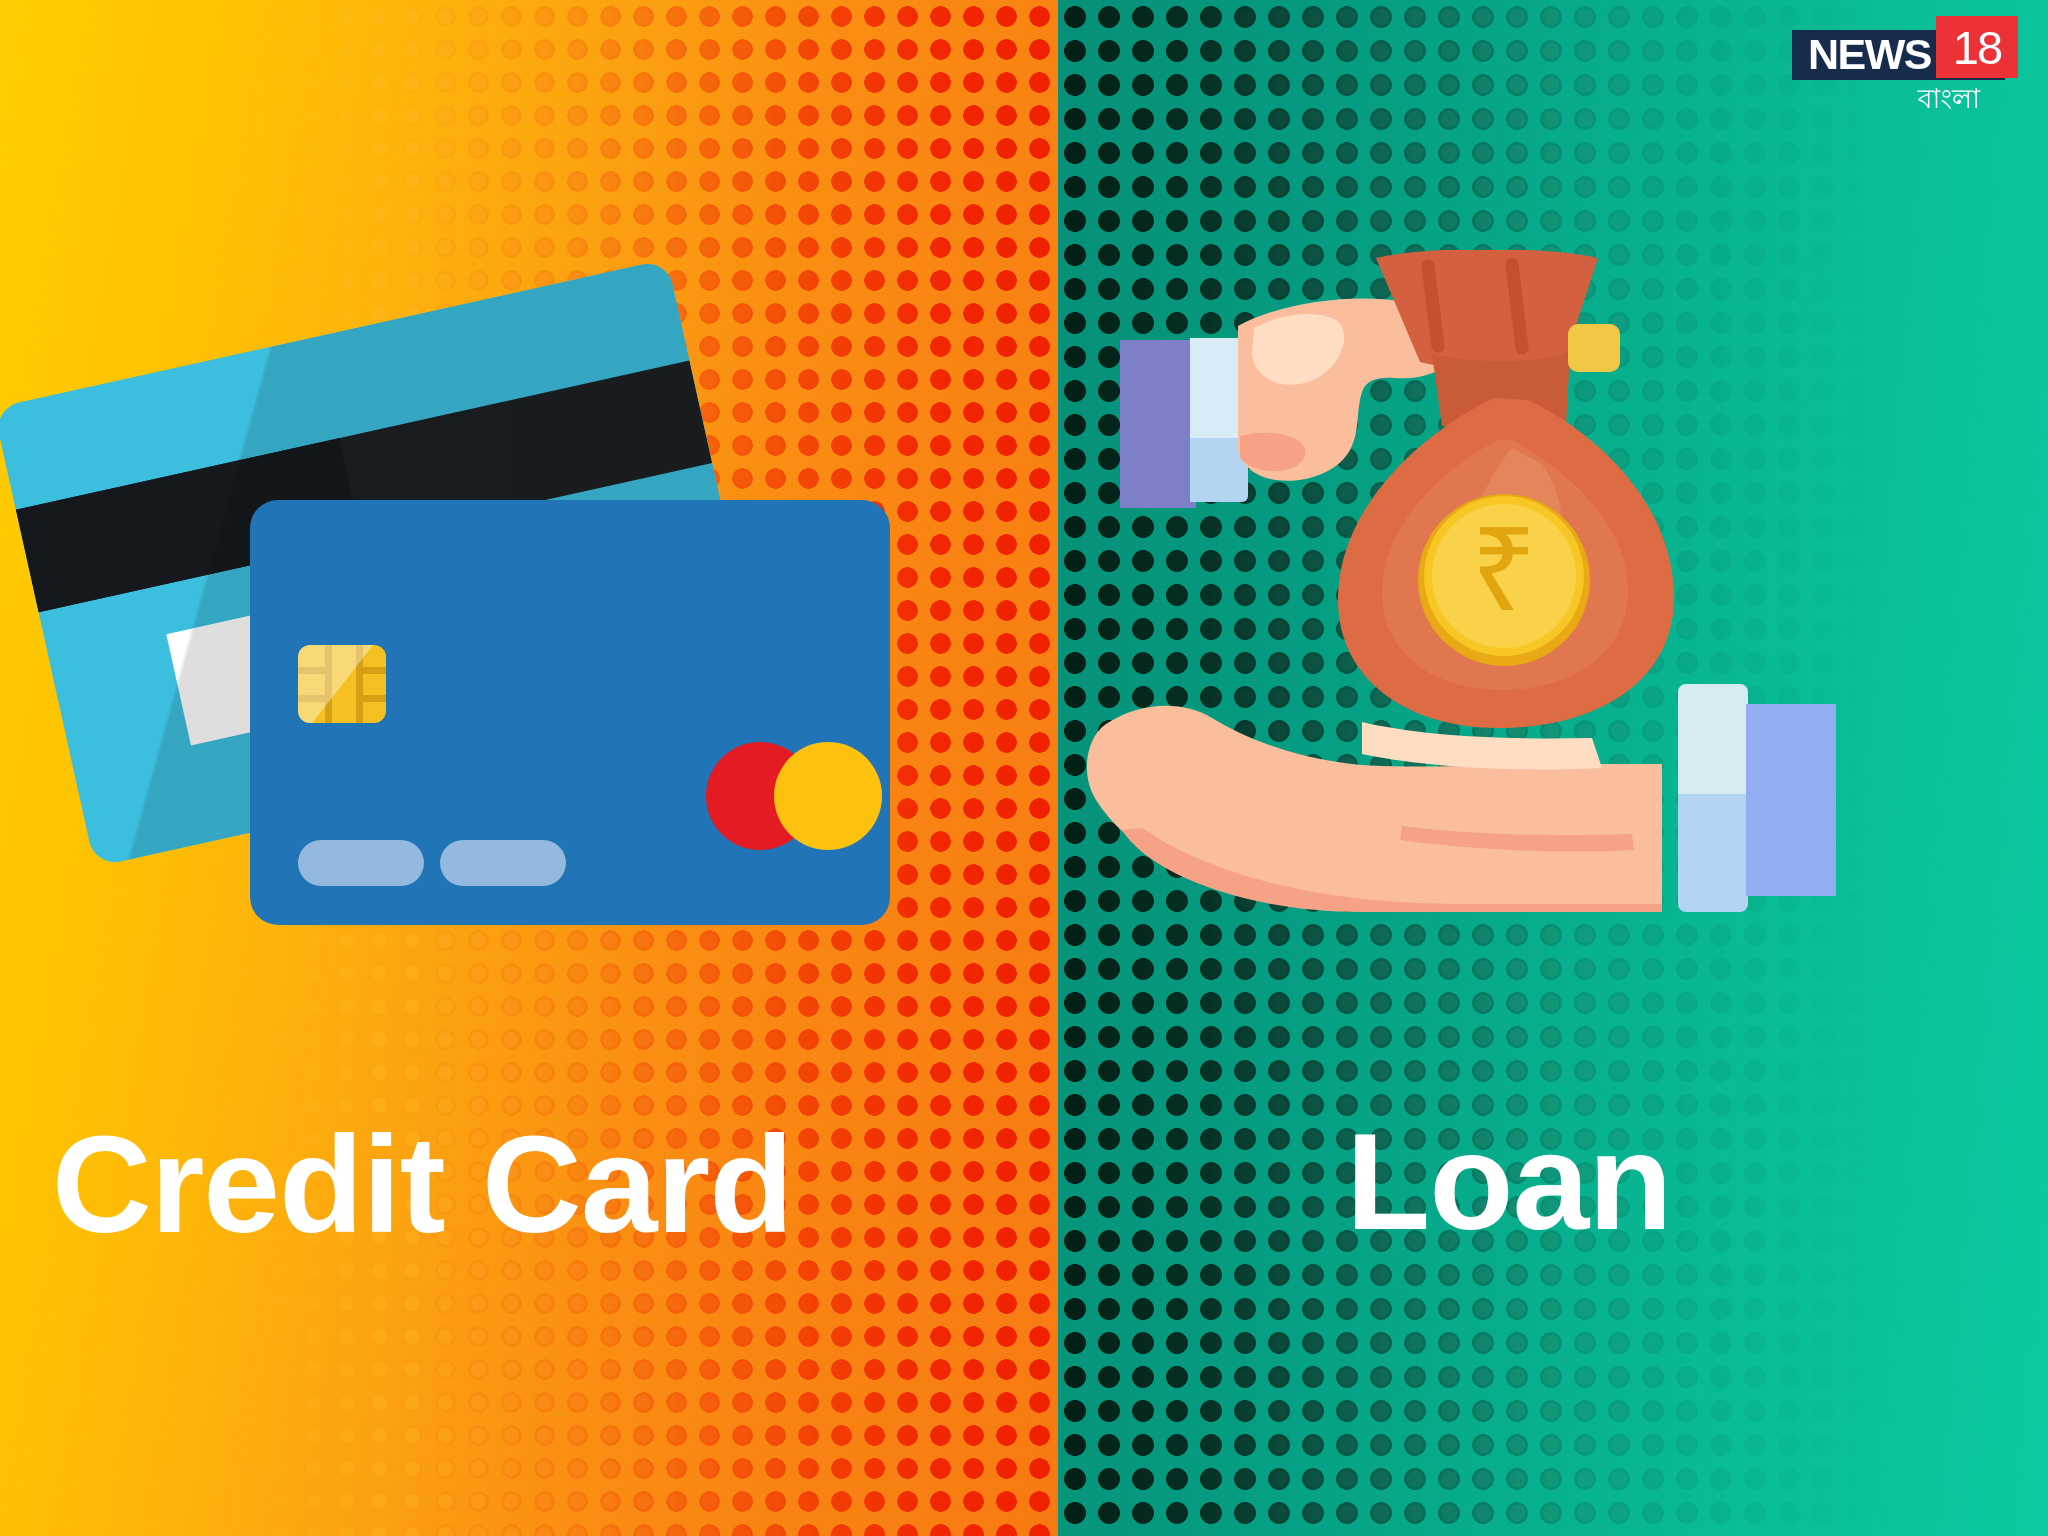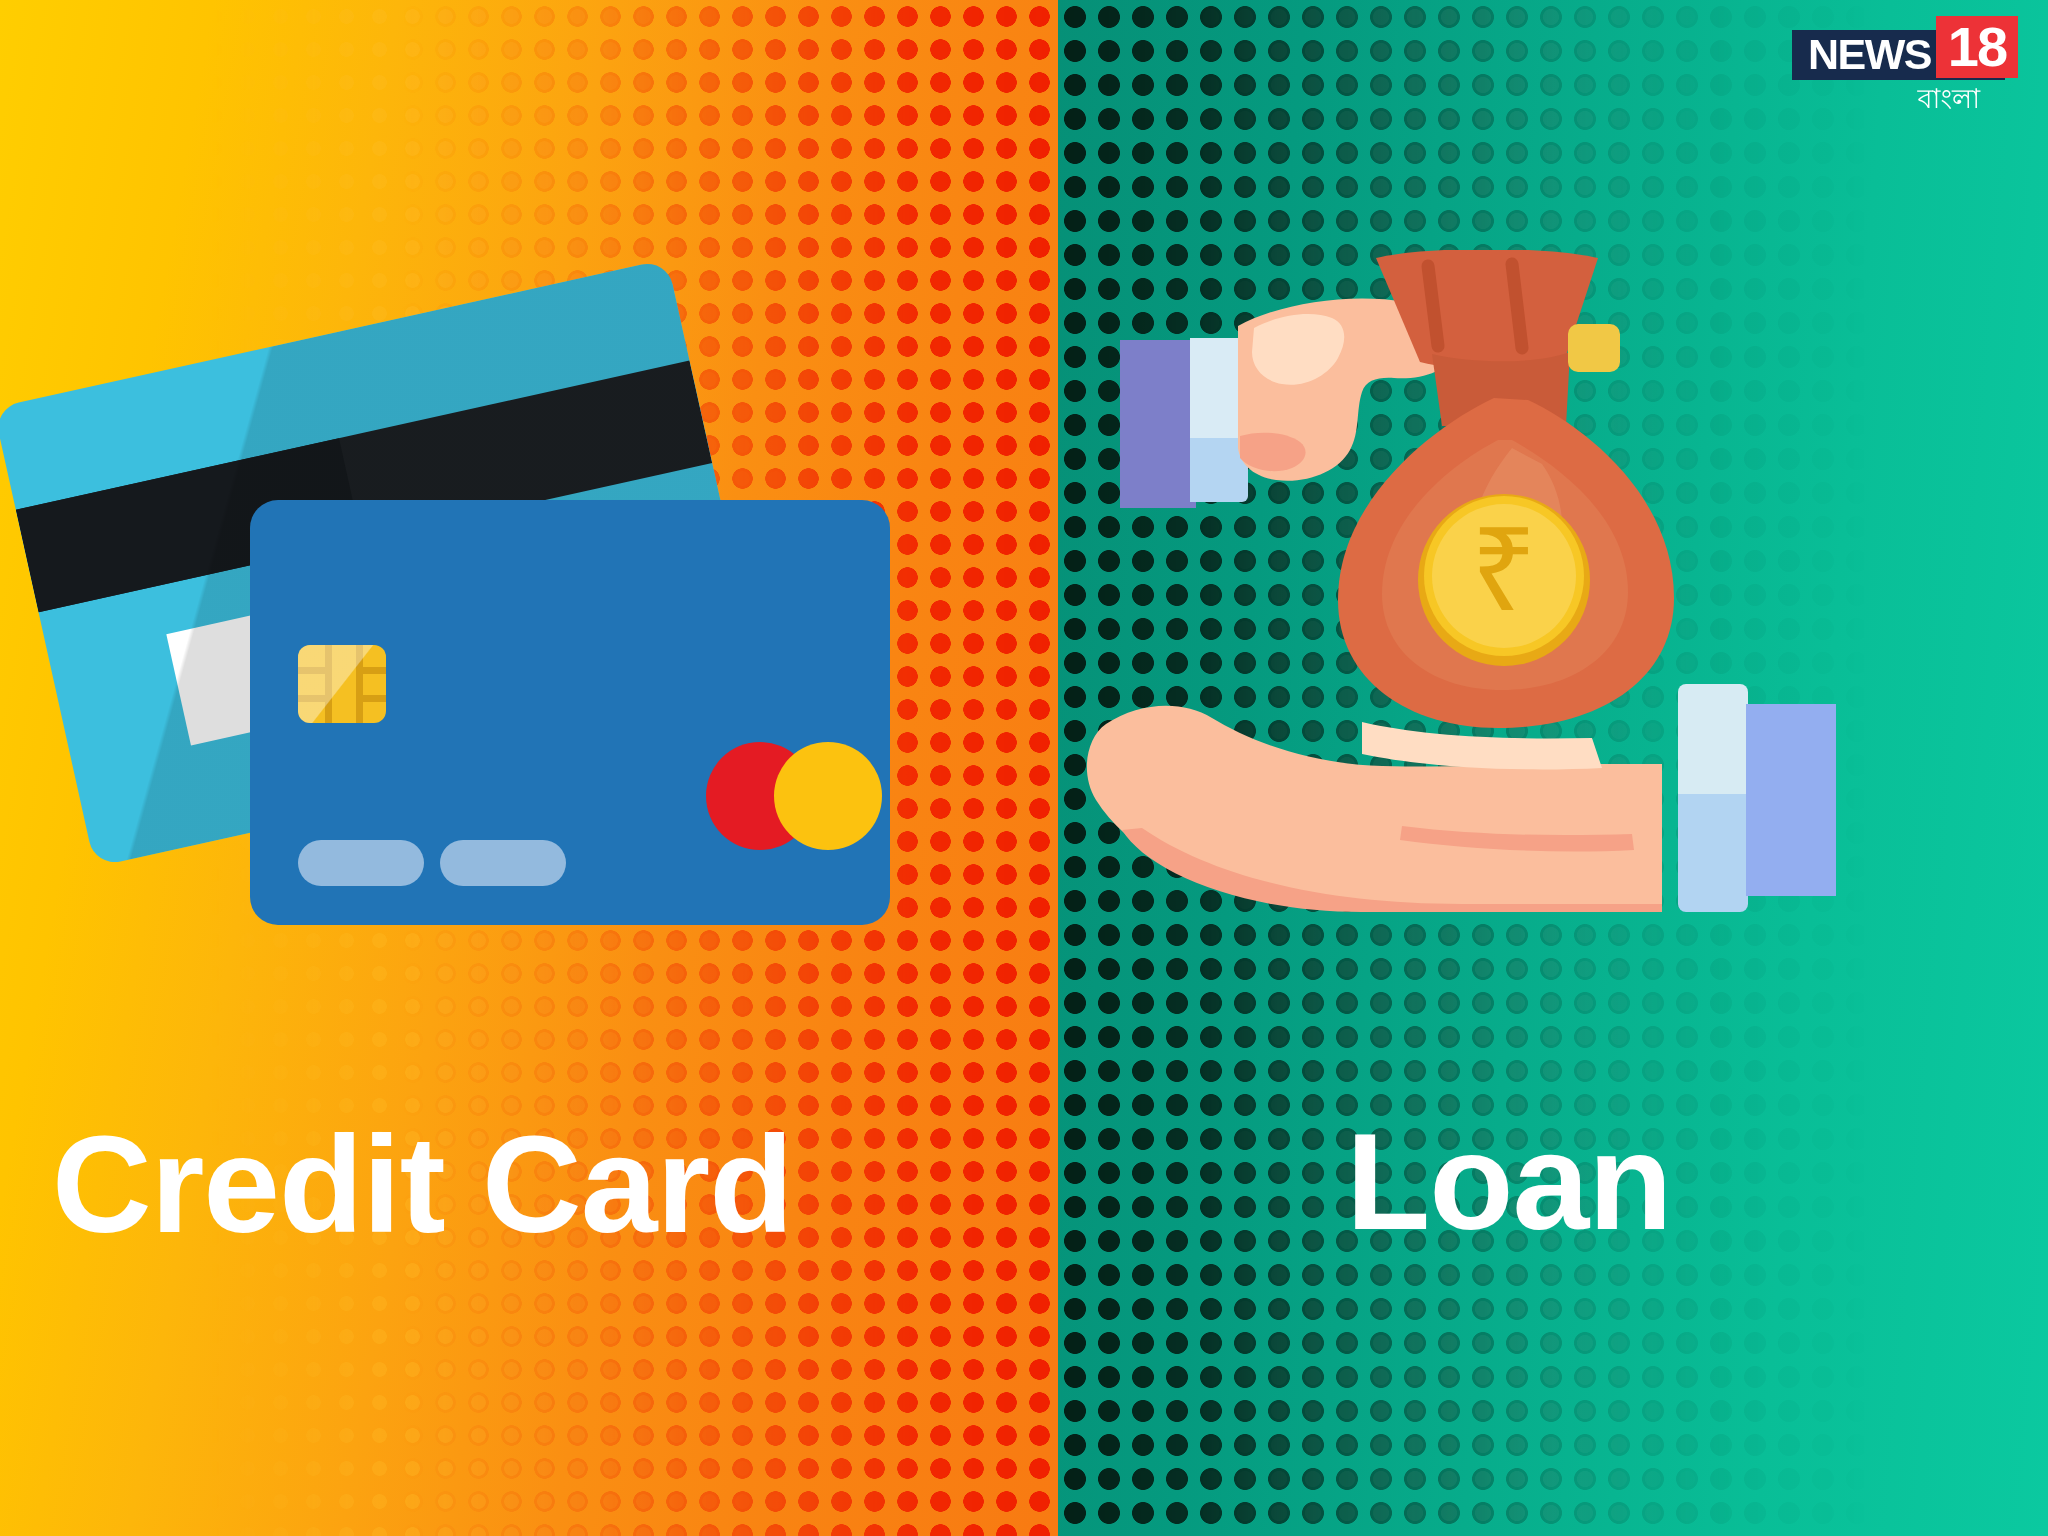--- a/index.html
+++ b/index.html
@@ -87,21 +87,21 @@
     color:#FFFFFF; font-size:43px; font-weight:bold;
     letter-spacing:-1.5px; line-height:1;
   }
   .logo-18 {
     position:absolute; right:6px; top:2px;
     background:#ED3237;
     width:82px; height:62px;
     display:flex; align-items:center; justify-content:center;
   }
   .logo-18 span {
-    color:#FFFFFF; font-size:56px; font-weight:bold;
+    color:#FFFFFF; font-size:47px; font-weight:normal;
     letter-spacing:-2px; line-height:1;
   }
   .logo-bangla {
     position:absolute; right:44px; top:72px;
     color:#FFFFFF; font-size:27px; font-weight:normal;
     line-height:1;
     margin-left:12px;
   }
 
   

